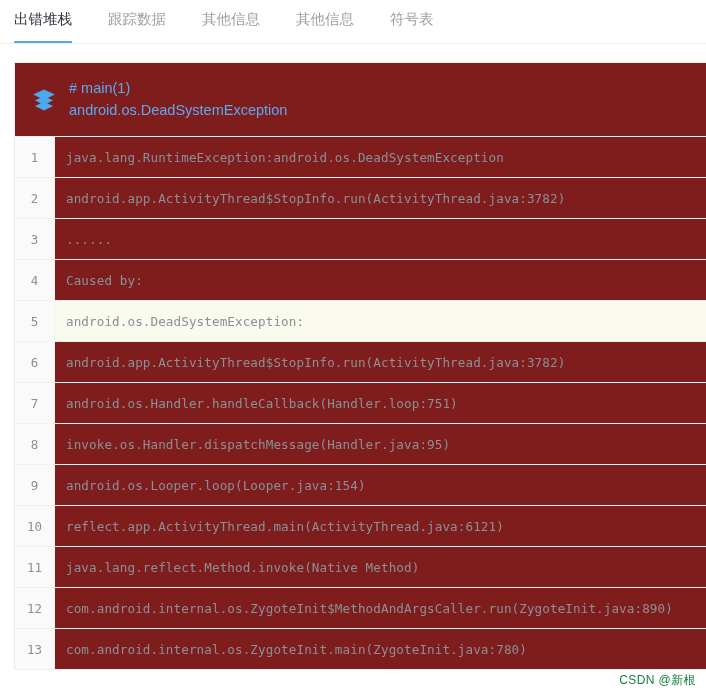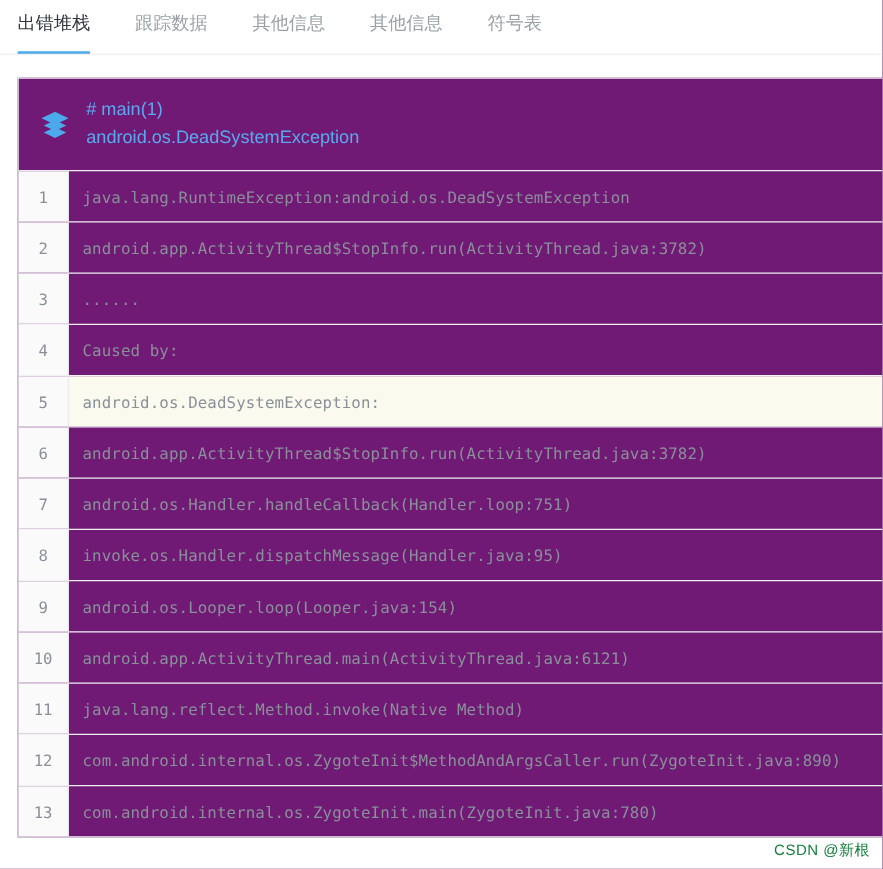--- a/index.html
+++ b/index.html
@@ -56,21 +56,21 @@
   }
 
   
   .card {
     margin: 18px 0 0 14px;
     width: 692px;
     border: 1px solid #ebedf0;
     border-right: none;
     border-bottom: none;
     box-sizing: border-box;
-    background: #701a75;
+    background: #7f1d1d;
   }
 
   
   .card-header {
     display: flex;
     align-items: center;
     padding: 14px 0 14px 14px;
     border-bottom: 1px solid #ebedf0;
   }
   .stack-icon {
@@ -214,21 +214,21 @@
       <div class="row">
         <div class="ln">8</div>
         <div class="code">invoke.os.Handler.dispatchMessage(Handler.java:95)</div>
       </div>
       <div class="row">
         <div class="ln">9</div>
         <div class="code">android.os.Looper.loop(Looper.java:154)</div>
       </div>
       <div class="row">
         <div class="ln">10</div>
-        <div class="code">android.app.ActivityThread.main(ActivityThread.java:6121)</div>
+        <div class="code">reflect.app.ActivityThread.main(ActivityThread.java:6121)</div>
       </div>
       <div class="row">
         <div class="ln">11</div>
         <div class="code">java.lang.reflect.Method.invoke(Native Method)</div>
       </div>
       <div class="row">
         <div class="ln">12</div>
         <div class="code">com.android.internal.os.ZygoteInit$MethodAndArgsCaller.run(ZygoteInit.java:890)</div>
       </div>
       <div class="row">

